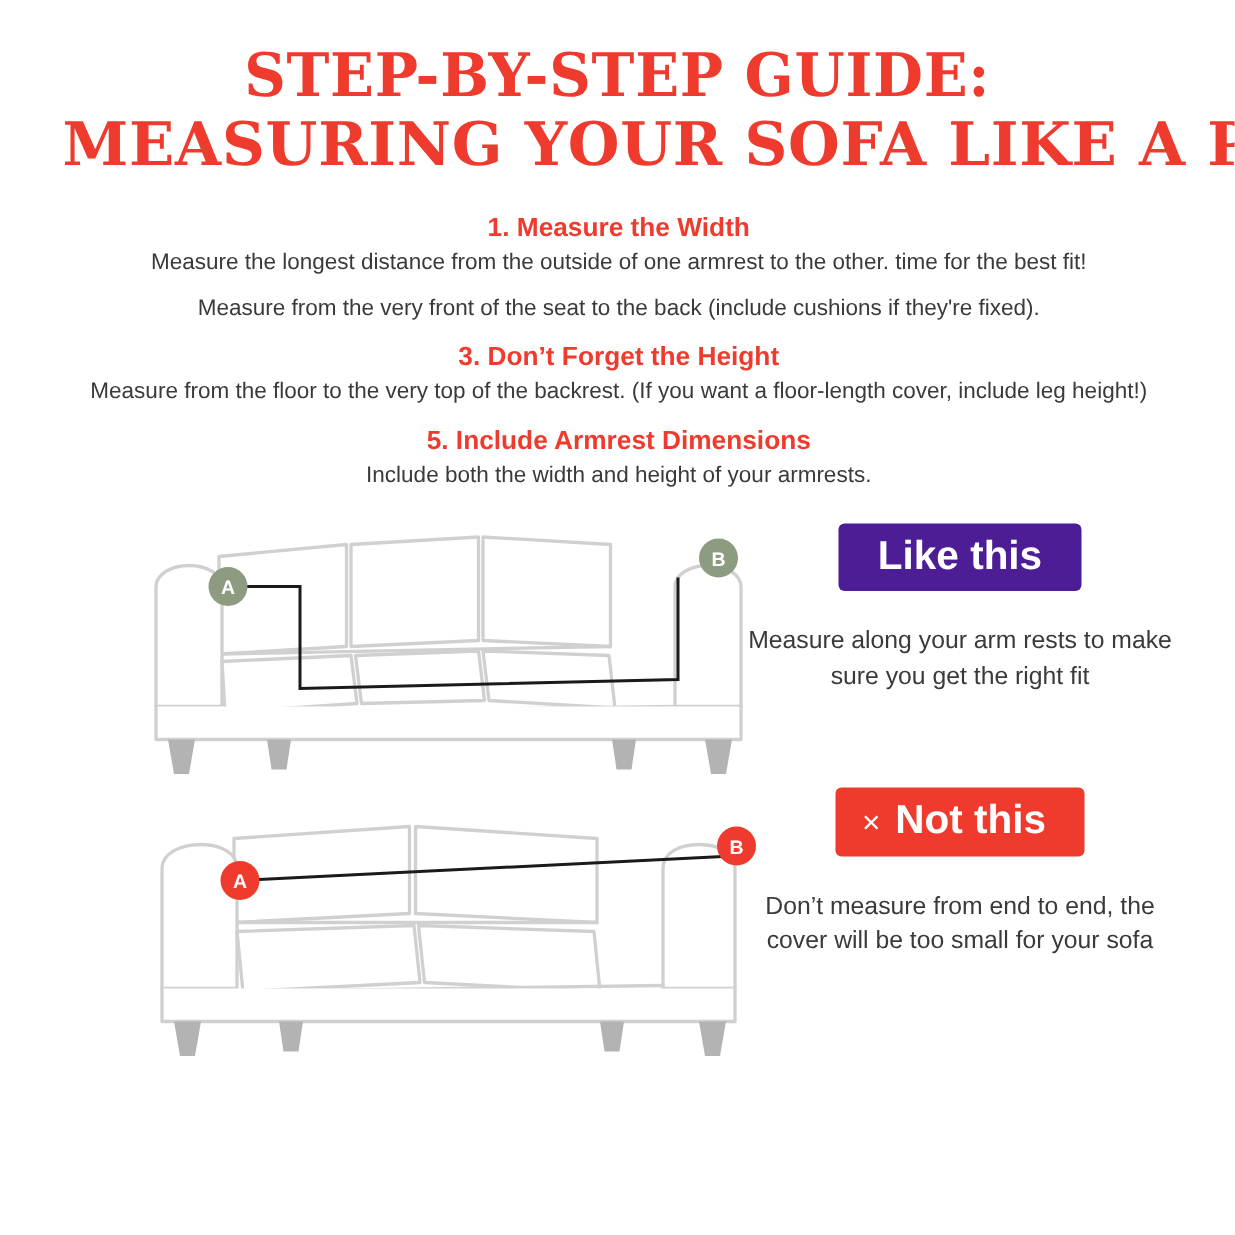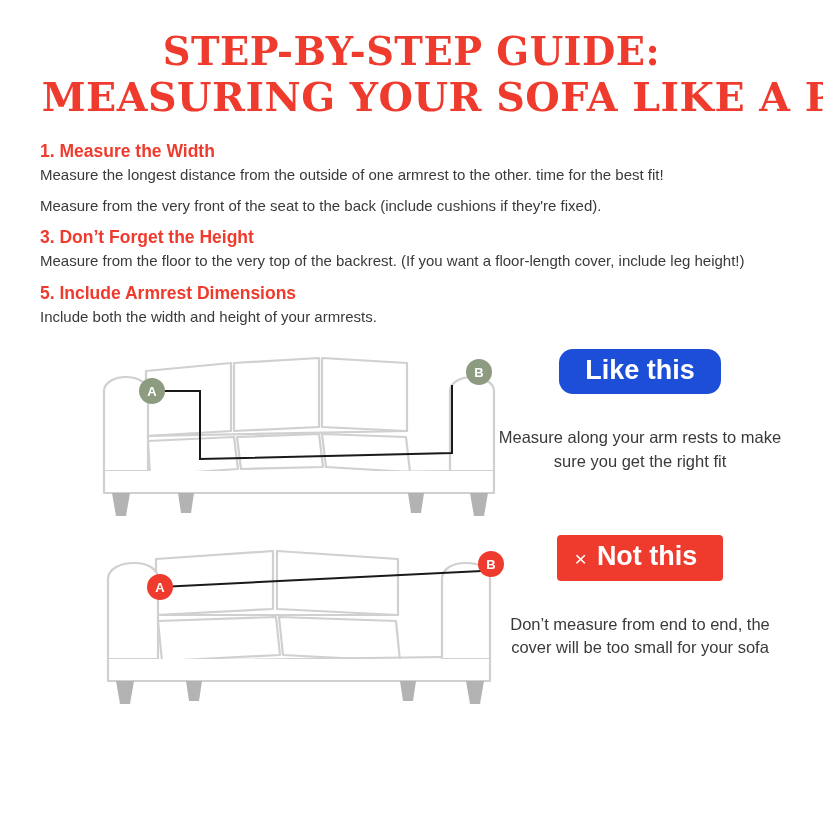--- a/index.html
+++ b/index.html
@@ -45,20 +45,21 @@
     margin-top: 4px;
     transform: scaleX(0.99);
   }
 
   
   .steps {
     margin-top: 22px;
   }
   .step {
     margin-bottom: 11px;
+    text-align: center;
   }
   .step-head {
     color: #ef3b2d;
     font-size: 17.5px;
     font-weight: bold;
     margin: 0 0 3px 2px;
   }
   .step-body {
     color: #3a3a3a;
     font-size: 15px;
@@ -98,31 +99,31 @@
     align-items: center;
     justify-content: center;
     gap: 10px;
     color: #ffffff;
     font-size: 27px;
     font-weight: bold;
     border-radius: 4px;
     padding: 7px 26px 9px 26px;
     line-height: 1.1;
   }
-  .badge.good { background: #1d4ed8; border-radius: 14px; }
+  .badge.good { background: #4c1d95; }
   .badge.bad { background: #ef3b2d; padding-left: 18px; }
   .badge .x-mark {
     font-size: 21px;
     font-weight: normal;
     line-height: 1;
     position: relative;
     top: 1px;
   }
   .callout-text {
-    margin-top: 32px;
+    margin-top: 22px;
     font-size: 16.5px;
     line-height: 1.42;
     color: #3a3a3a;
   }
 </style>
 </head>
 <body>
 
 <div class="page">
 

